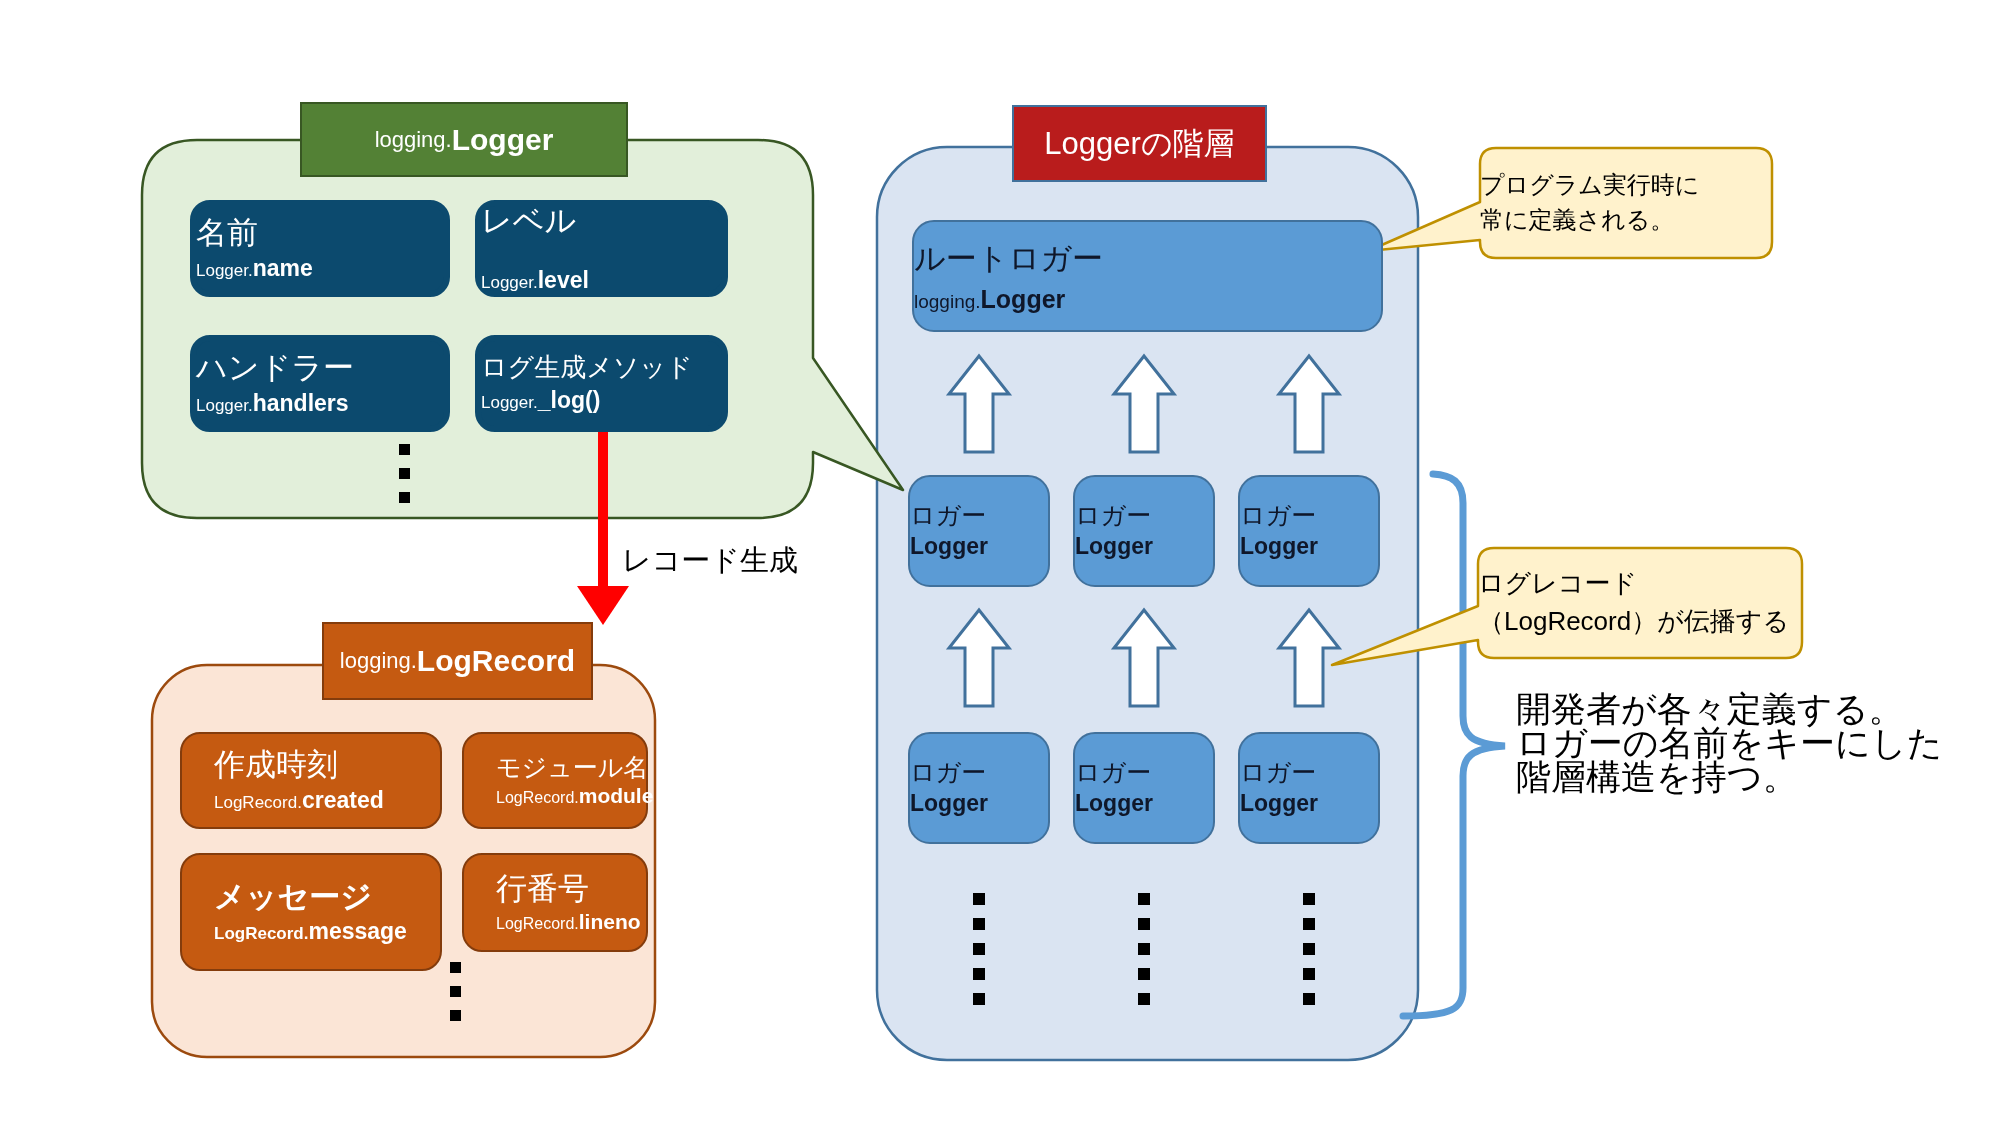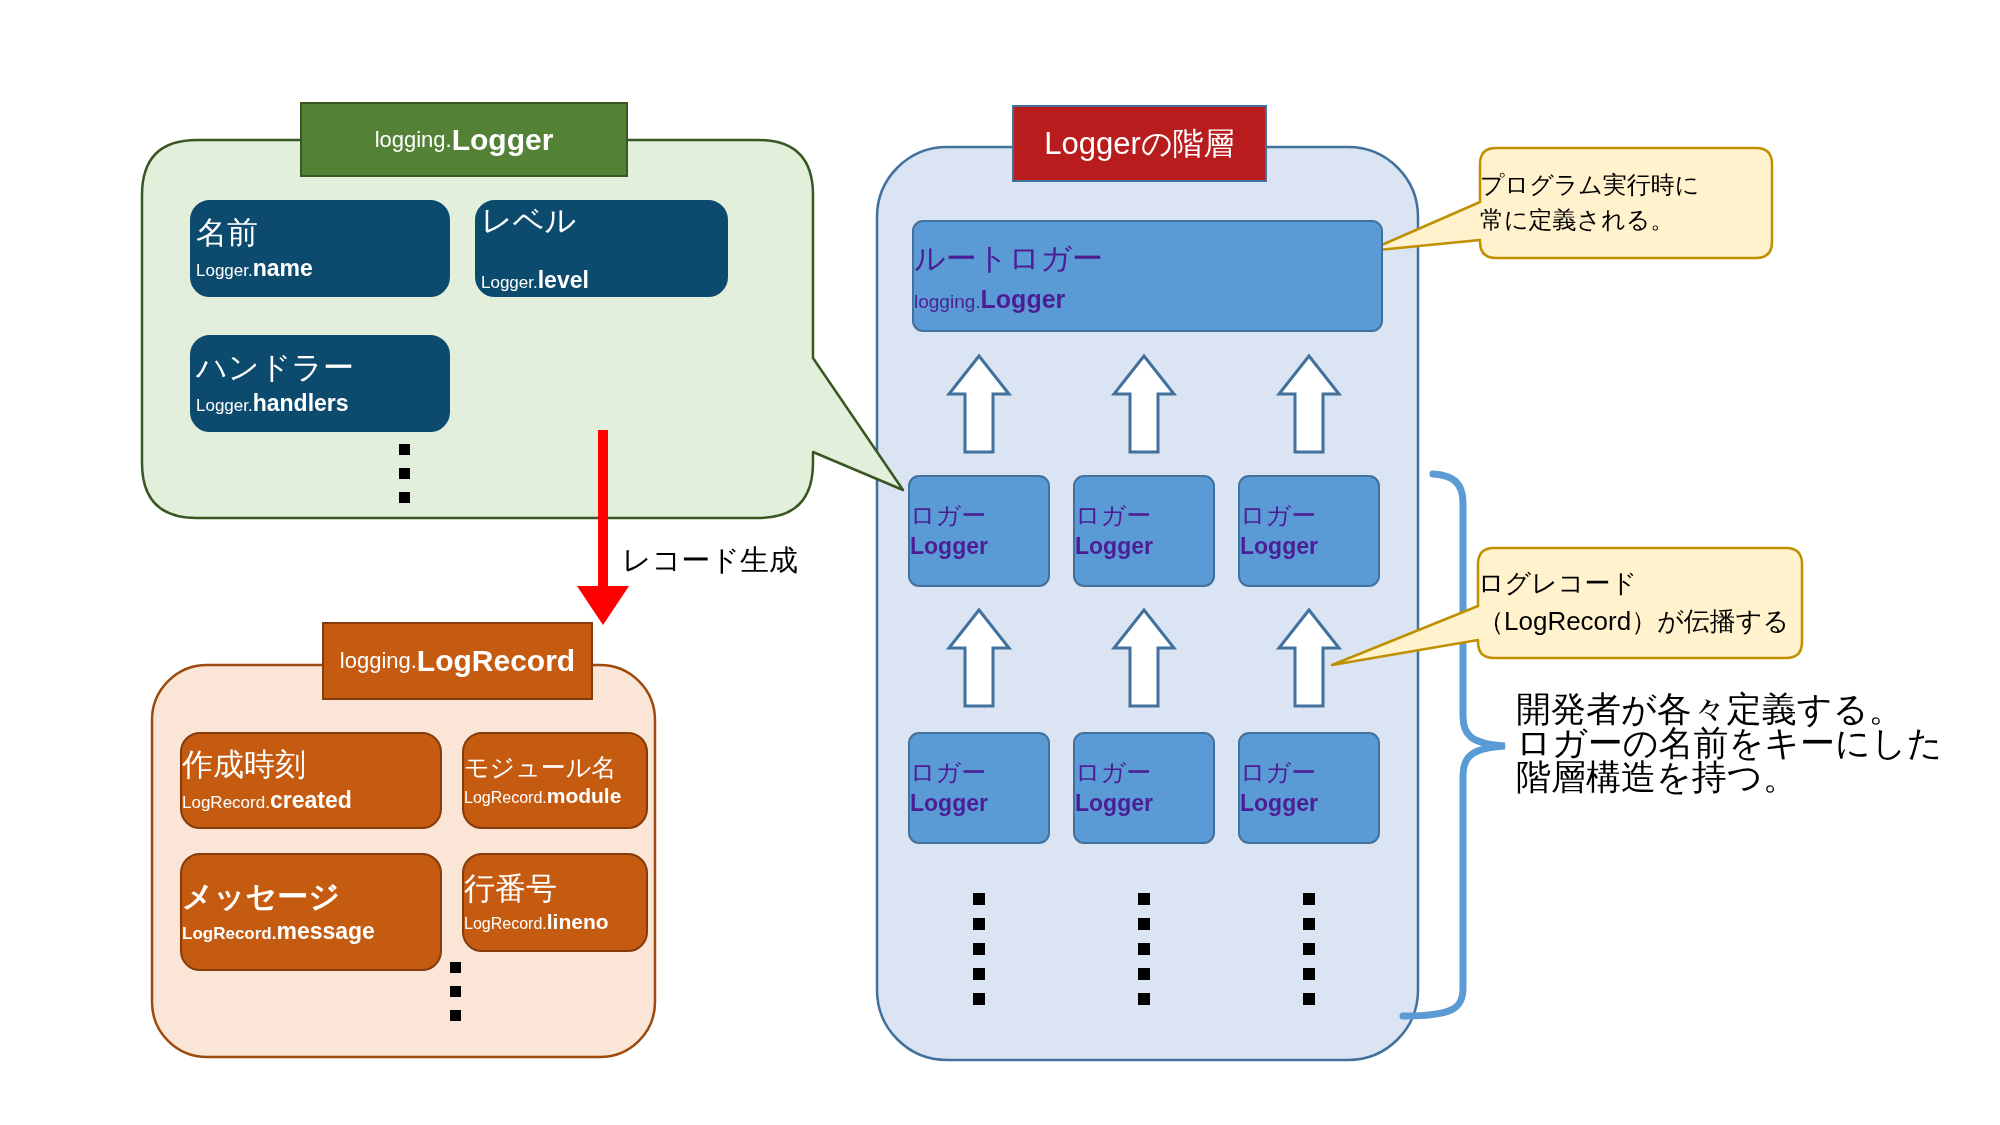--- a/index.html
+++ b/index.html
@@ -16,22 +16,22 @@
   .title-bar{display:flex;align-items:center;justify-content:center;color:#fff;}
   .green-title{background:#538135;border:2px solid #385723;}
   .orange-title{background:#c55a11;border:2px solid #843c0c;}
   .blue-title{background:#b91c1c;border:2px solid #41719c;font-size:31px;}
 
   .t-prefix{font-size:22px;font-weight:400;}
   .t-main{font-size:30px;font-weight:700;}
 
   
   .gbox{background:#0c4a6e;border:6px solid #0c4a6e;border-radius:20px;color:#fff;}
-  .obox{background:#c55a11;border:2px solid #843c0c;border-radius:20px;color:#fff;}
-  .bbox{background:#5b9bd5;border:2.5px solid #41719c;border-radius:11px;color:#4c1d95;}
+  .obox{background:#c55a11;border:2px solid #843c0c;border-radius:20px;color:#fff;padding-left:32px;}
+  .bbox{background:#5b9bd5;border:2.5px solid #41719c;border-radius:22px;color:#0f172a;}
 
   .fld-label{font-size:31px;line-height:1.15;}
   .fs26{font-size:26px;}
   .fs25{font-size:25px;}
   .sub{font-size:17px;margin-top:4px;}
   .sub b{font-size:23px;}
   .sub-sm{font-size:16px;margin-top:3px;}
   .sub-sm b{font-size:21px;}
 
   .logger-label{font-size:25px;line-height:1.1;}
@@ -107,20 +107,24 @@
   <div class="abs gbox flexc" style="left:475px;top:200px;width:253px;height:97px;gap:24px;">
     <div class="fld-label nowrap">レベル</div>
     <div class="sub nowrap"><span>Logger.</span><b>level</b></div>
   </div>
 
   <div class="abs gbox flexc" style="left:190px;top:335px;width:260px;height:97px;">
     <div class="fld-label nowrap">ハンドラー</div>
     <div class="sub nowrap"><span>Logger.</span><b>handlers</b></div>
   </div>
 
+  <div class="abs gbox flexc" style="left:475px;top:335px;width:253px;height:97px;">
+    <div class="fld-label fs26 nowrap">ログ生成メソッド</div>
+    <div class="sub nowrap"><span>Logger.</span><b>_log()</b></div>
+  </div>
 
   <div class="abs dotcol dot3" style="left:399px;top:444px;">
     <span class="dot"></span>
     <span class="dot"></span>
     <span class="dot"></span>
   </div>
 
   <div class="abs plain-label nowrap" style="left:622px;top:541px;">レコード生成</div>
 
   <div class="abs title-bar orange-title" style="left:322px;top:622px;width:271px;height:78px;">

